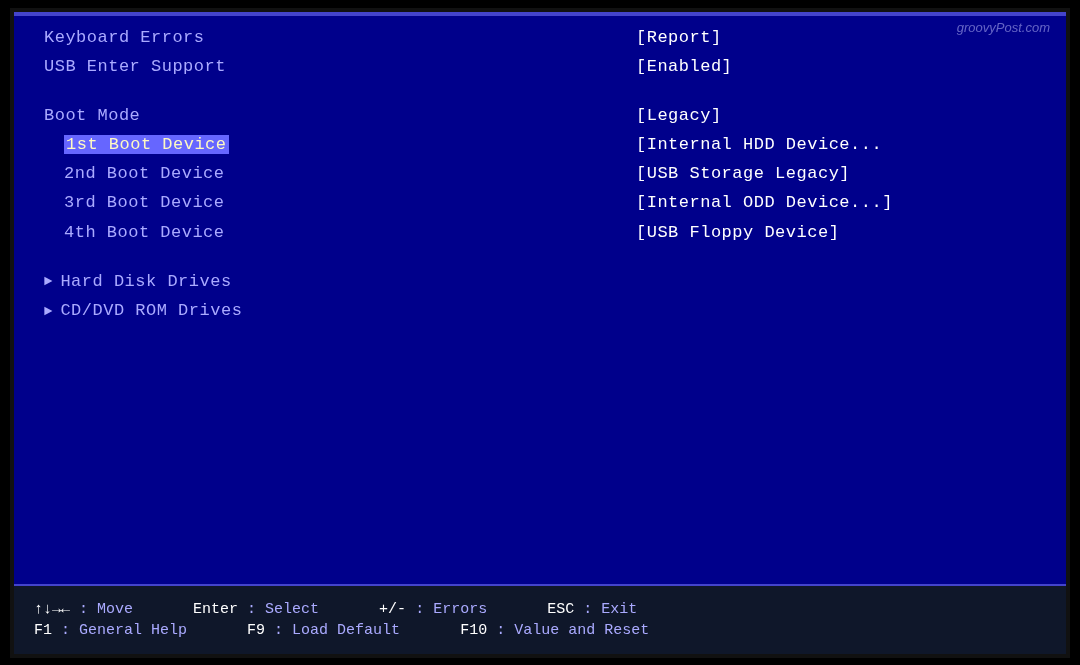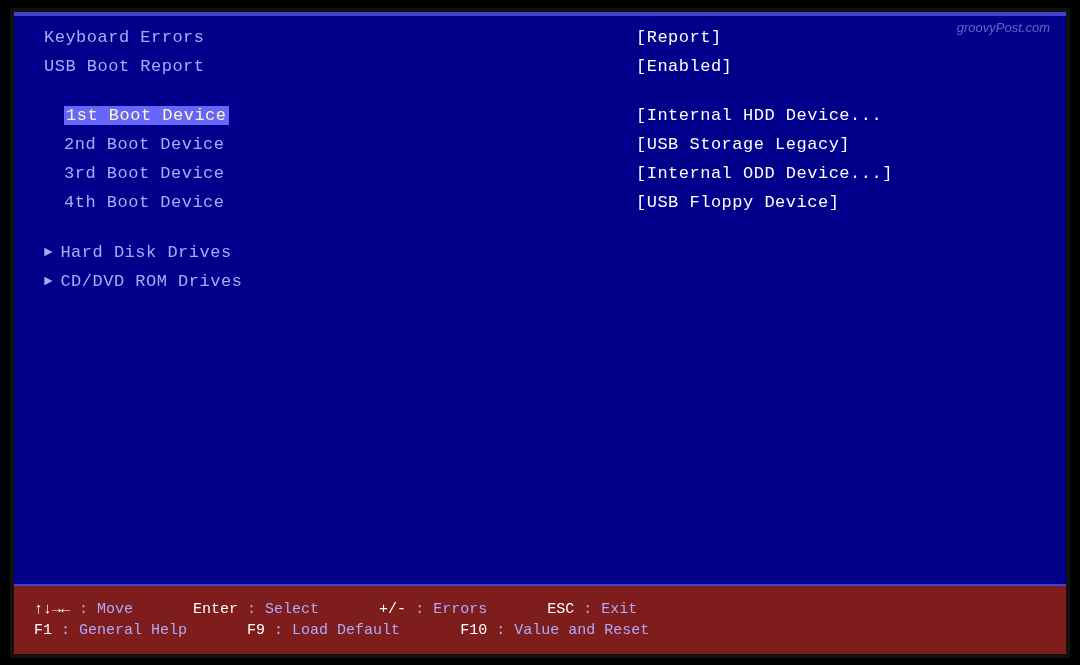--- a/index.html
+++ b/index.html
@@ -42,21 +42,21 @@
       left: 0;
     }
 
     
     .bottom-bar {
       position: absolute;
       bottom: 0;
       left: 0;
       right: 0;
       height: 70px;
-      background: #7f1d1d;
+      background: #0f172a;
       border-top: 2px solid #4444cc;
       display: flex;
       flex-direction: column;
       justify-content: center;
       padding: 6px 20px;
       gap: 4px;
     }
 
     .bottom-row {
       display: flex;
@@ -169,29 +169,37 @@
         <div class="left-col">
           <span class="label">Keyboard Errors</span>
         </div>
         <div class="right-col">
           <span class="value">[Report]</span>
         </div>
       </div>
 
       <div class="row">
         <div class="left-col">
-          <span class="label">USB Boot Report</span>
+          <span class="label">USB Enter Support</span>
         </div>
         <div class="right-col">
           <span class="value">[Enabled]</span>
         </div>
       </div>
 
       <div class="section-gap"></div>
 
+      <div class="row">
+        <div class="left-col">
+          <span class="label">Boot Mode</span>
+        </div>
+        <div class="right-col">
+          <span class="value">[Legacy]</span>
+        </div>
+      </div>
 
       <div class="row">
         <div class="left-col sub-item">
           <span class="selected-label">1st Boot Device</span>
         </div>
         <div class="right-col">
           <span class="value">[Internal HDD Device...</span>
         </div>
       </div>
 

